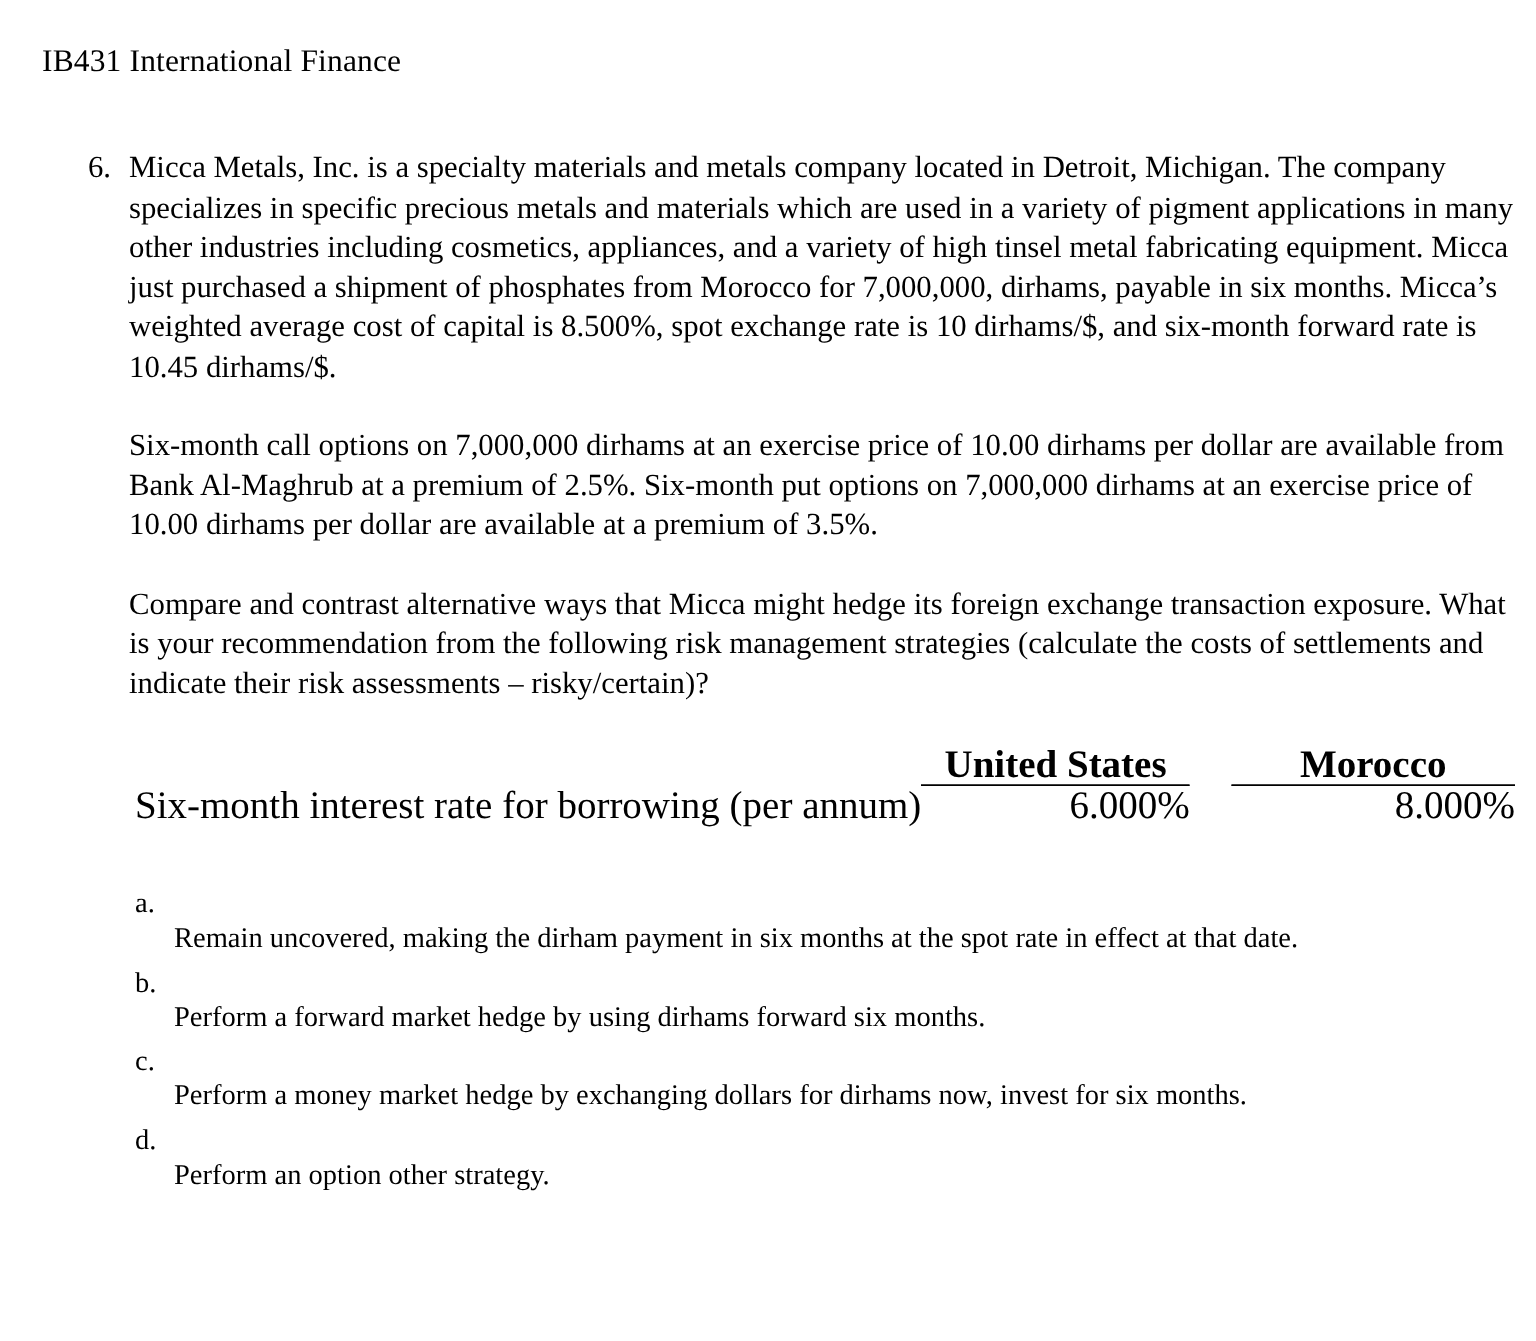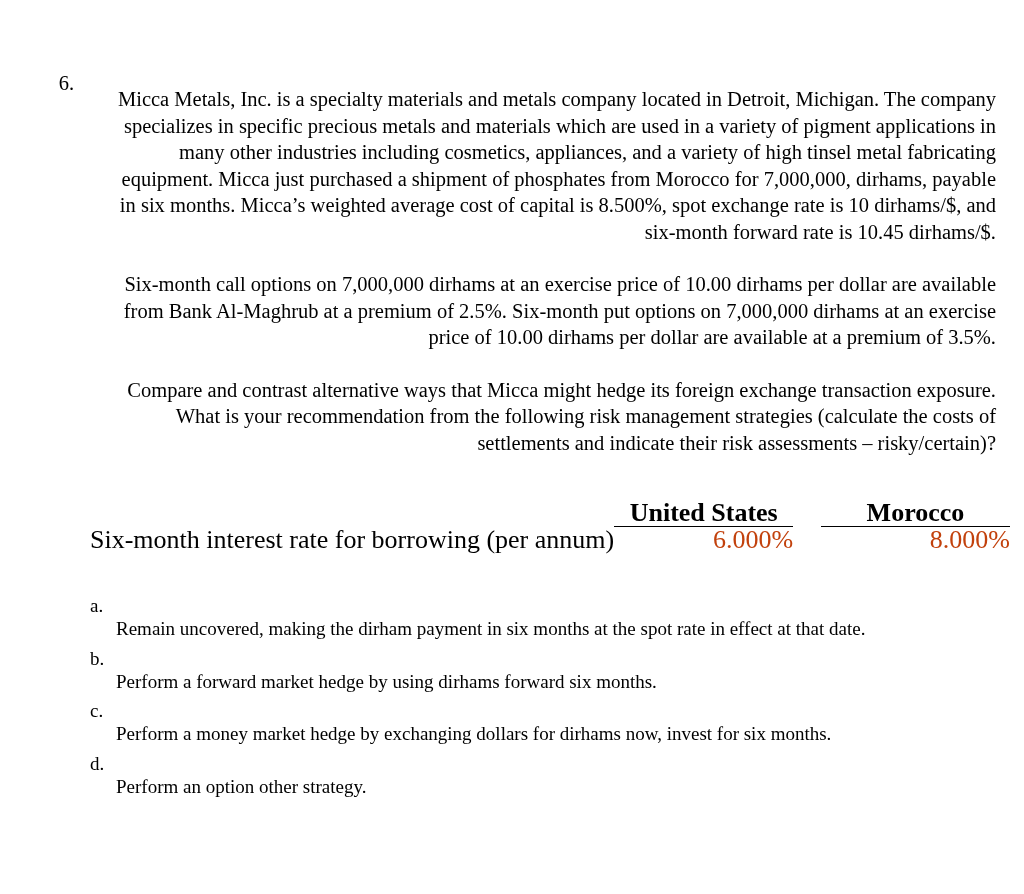--- a/index.html
+++ b/index.html
@@ -40,22 +40,22 @@
     text-align: right;
     padding-right: 12px;
     box-sizing: border-box;
   }
   .problem-body {
     width: 928px;
     font-size: 20.5px;
     line-height: 26.5px;
   }
   .para {
-    margin: 16px;
-    text-align: right;
+    margin: 0;
+    text-align: left;
   }
   .para + .para {
     margin-top: 26px;
   }
   .rates-block {
     margin-top: 28px;
     margin-left: 66px;
     width: 928px;
     font-size: 19.5px;
   }
@@ -80,21 +80,21 @@
     border: none;
   }
   td.label {
     text-align: center;
     white-space: nowrap;
     margin-top: 10px;
   }
   td.value {
     text-align: right;
     font-weight: bold;
-    color: #c2410c;
+    color: #000000;
     white-space: nowrap;
     padding-right: 42px;
   }
   td.value.last {
     padding-right: 0;
   }
   .col-us { width: 180px; }
   .col-mo { width: 190px; margin-top: 47px; }
   .gap { width: 28px; }
   .choices {
@@ -115,20 +115,21 @@
   .choice-text {
     flex: 1 1 auto;
     margin-top: 23px;
   }
 </style>
 </head>
 <body>
 
 <div class="page">
 
+  <div class="course-title">IB431 International Finance</div>
 
   <div class="problem">
     <div class="problem-number">6.</div>
     <div class="problem-body">
       <p class="para">Micca Metals, Inc. is a specialty materials and metals company located in Detroit, Michigan. The company specializes in specific precious metals and materials which are used in a variety of pigment applications in many other industries including cosmetics, appliances, and a variety of high tinsel metal fabricating equipment. Micca just purchased a shipment of phosphates from Morocco for 7,000,000, dirhams, payable in six months. Micca’s weighted average cost of capital is 8.500%, spot exchange rate is 10 dirhams/$, and six-month forward rate is 10.45 dirhams/$.</p>
       <p class="para">Six-month call options on 7,000,000 dirhams at an exercise price of 10.00 dirhams per dollar are available from Bank Al-Maghrub at a premium of 2.5%. Six-month put options on 7,000,000 dirhams at an exercise price of 10.00 dirhams per dollar are available at a premium of 3.5%.</p>
       <p class="para">Compare and contrast alternative ways that Micca might hedge its foreign exchange transaction exposure. What is your recommendation from the following risk management strategies (calculate the costs of settlements and indicate their risk assessments – risky/certain)?</p>
     </div>
   </div>
 

